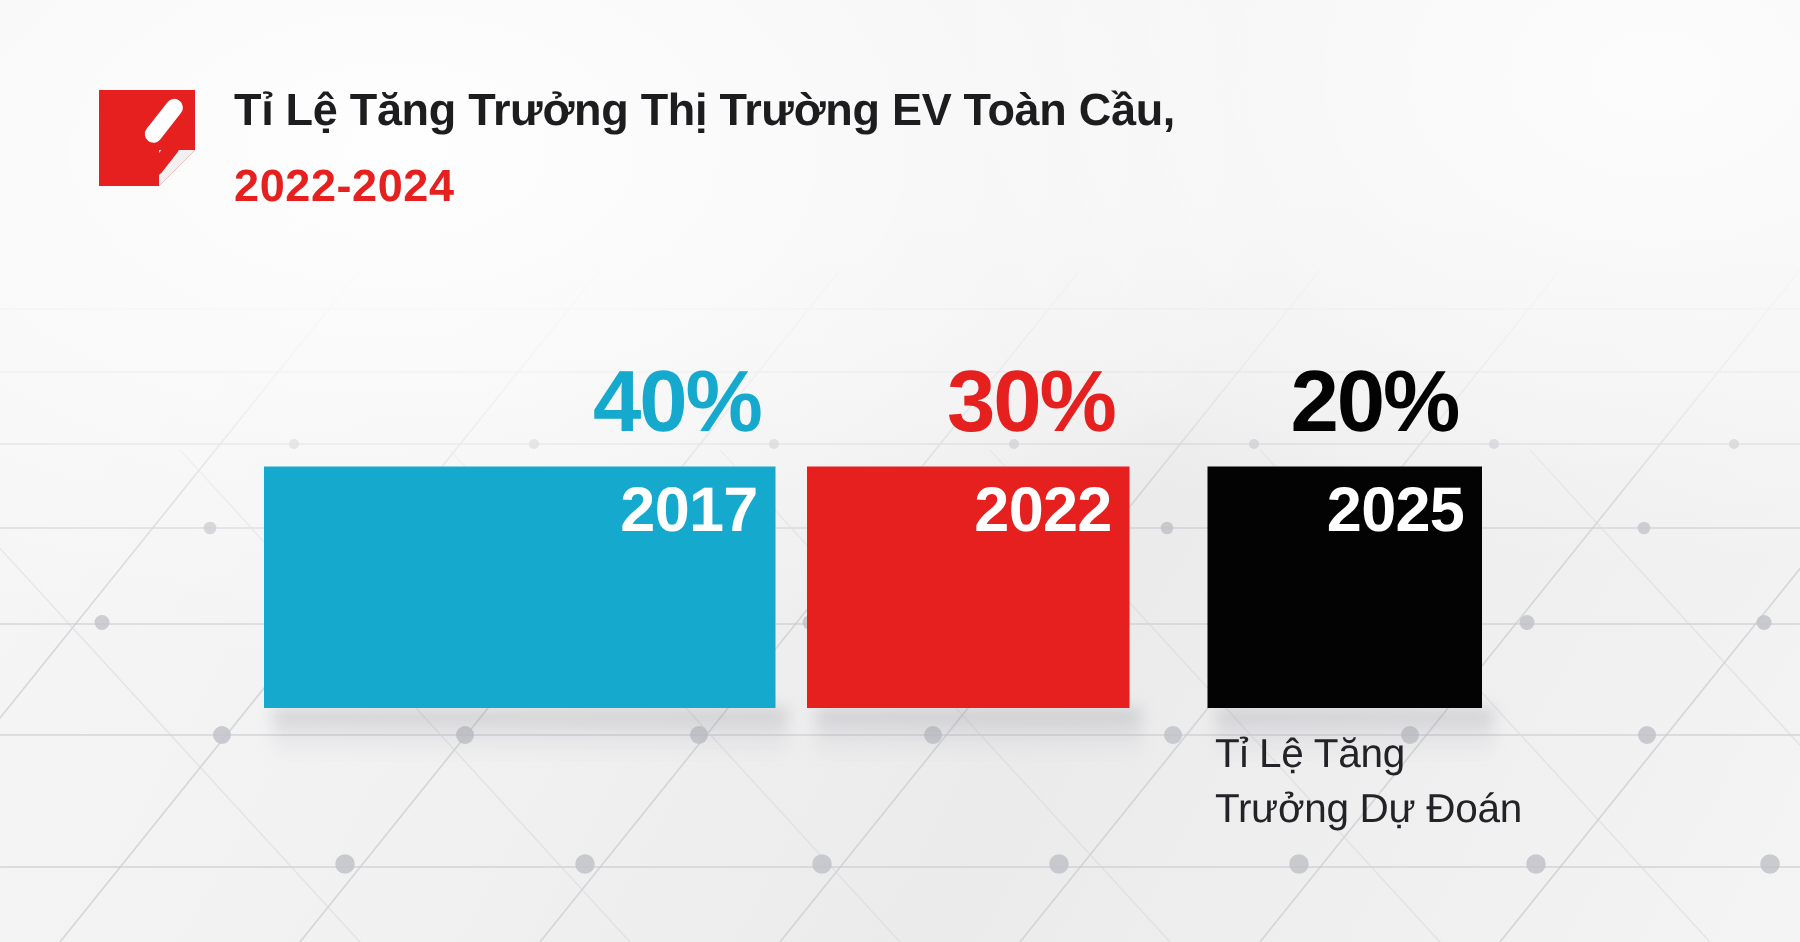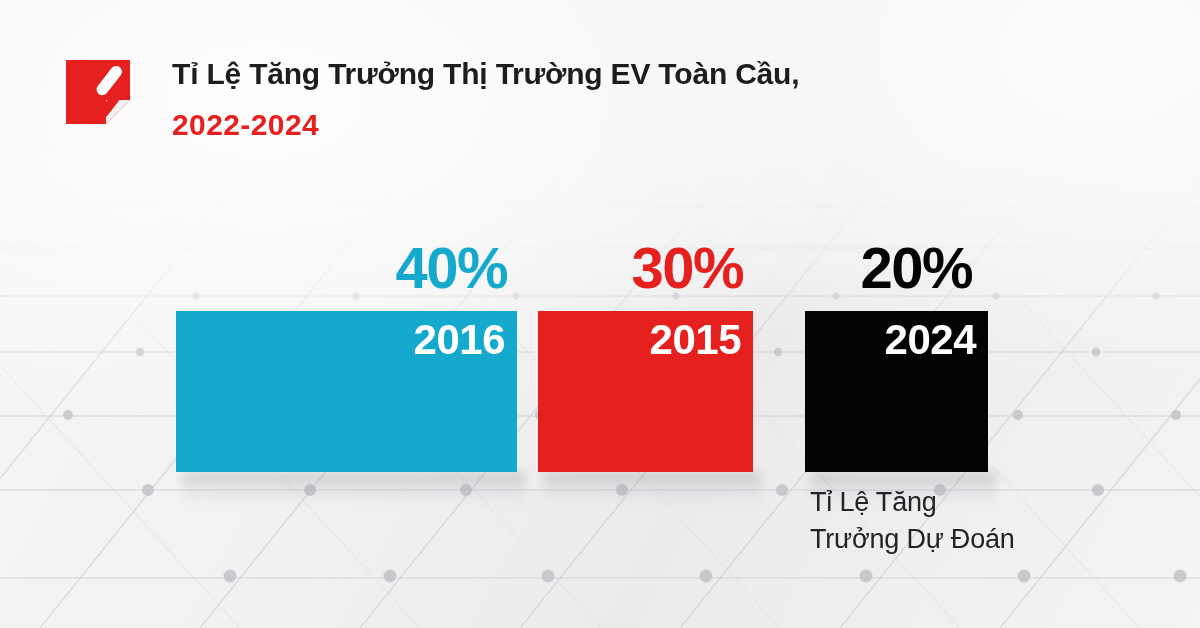--- a/index.html
+++ b/index.html
@@ -42,21 +42,21 @@
     pointer-events: none;
   }
 
   
   .header {
     position: absolute;
     left: 62px;
     top: 54px;
     display: flex;
     align-items: flex-start;
-    gap: 38px;
+    gap: 22px;
   }
   .logo-mark {
     width: 72px;
     height: 72px;
     flex: 0 0 auto;
     margin-top: 2px;
   }
   .title-block {
     padding-top: 2px;
   }
@@ -248,37 +248,37 @@
       <div class="title-line-2">2022-2024</div>
     </div>
   </div>
 
   <div class="chart">
 
     <div class="bar-group" style="left:176px; width:341px; height:161px;">
       <div class="bar-shadow"></div>
       <div class="bar" style="background:#15A9CE;">
         <div class="bar-value" style="color:#15A9CE;">40%</div>
-        <div class="bar-year">2016</div>
+        <div class="bar-year">2017</div>
       </div>
     </div>
 
     <div class="bar-group" style="left:538px; width:215px; height:161px;">
       <div class="bar-shadow"></div>
       <div class="bar" style="background:#E5201F;">
         <div class="bar-value" style="color:#E5201F;">30%</div>
-        <div class="bar-year">2015</div>
+        <div class="bar-year">2022</div>
       </div>
     </div>
 
     <div class="bar-group" style="left:805px; width:183px; height:161px;margin-top:24px;">
       <div class="bar-shadow"></div>
       <div class="bar" style="background:#030303;">
         <div class="bar-value" style="color:#030303; right:16px;">20%</div>
-        <div class="bar-year">2024</div>
+        <div class="bar-year">2025</div>
       </div>
     </div>
 
     <div class="caption">
       <div>Tỉ Lệ Tăng</div>
       <div>Trưởng Dự Đoán</div>
     </div>
 
   </div>
 </div>

